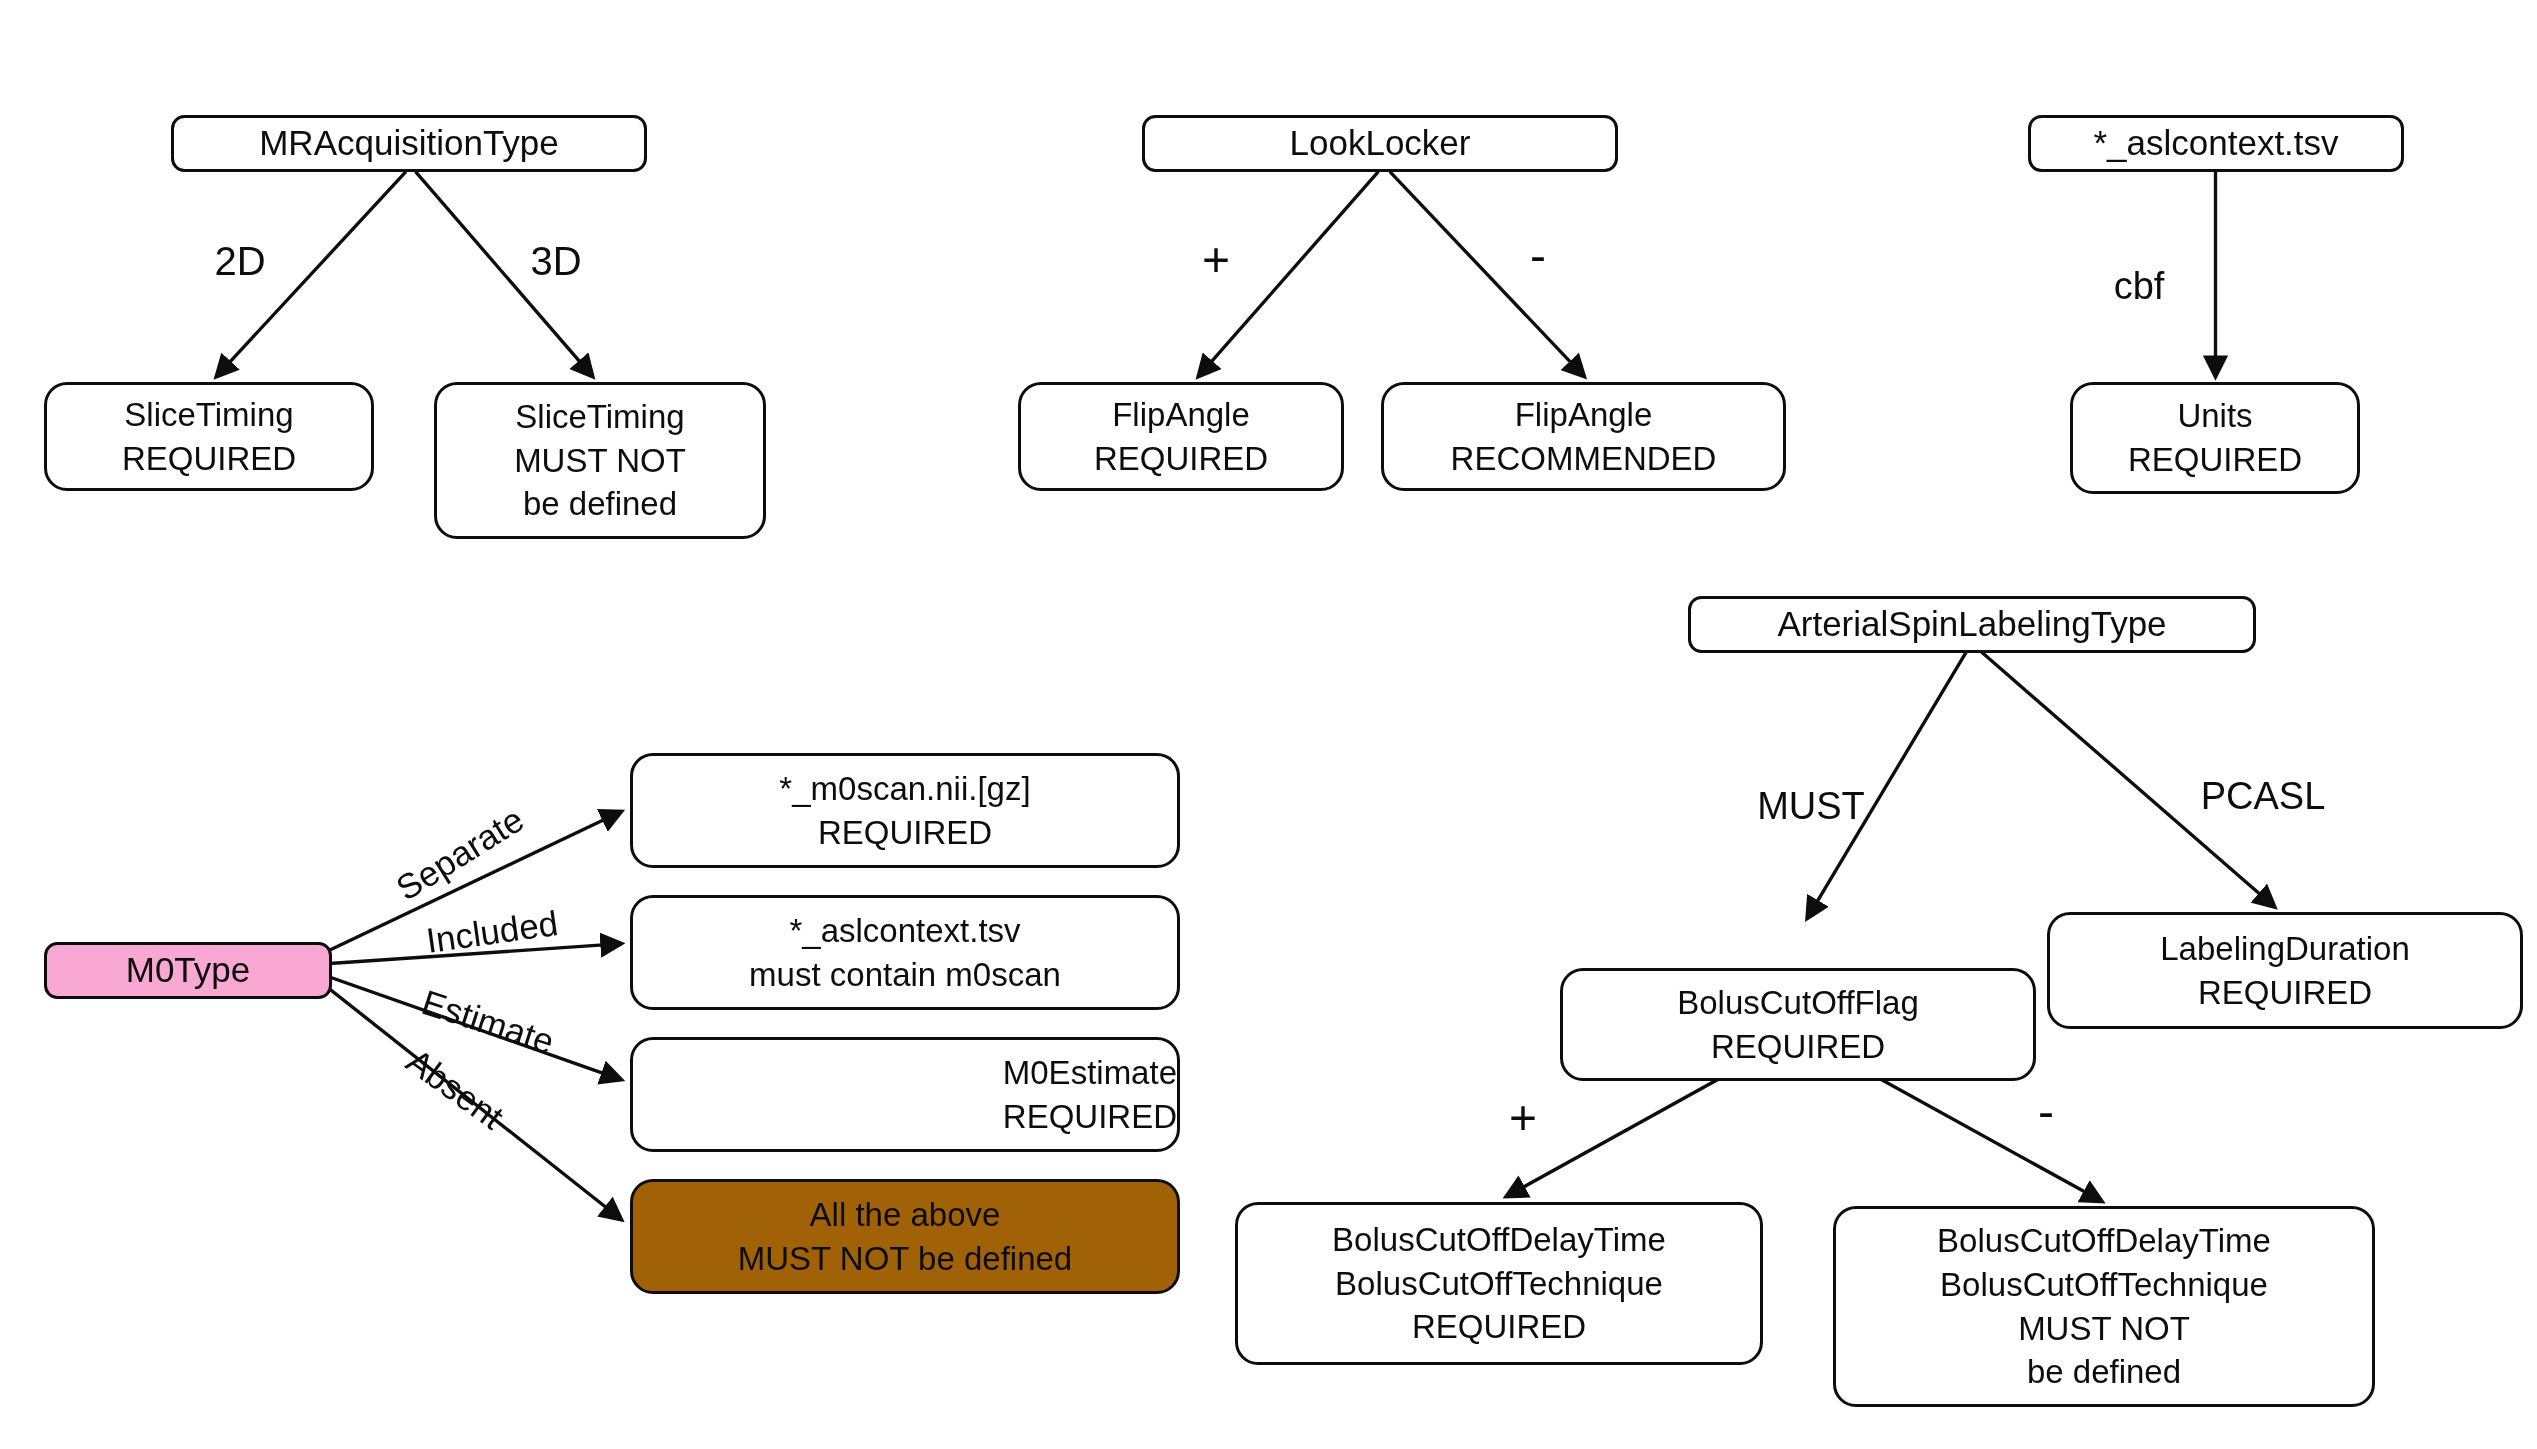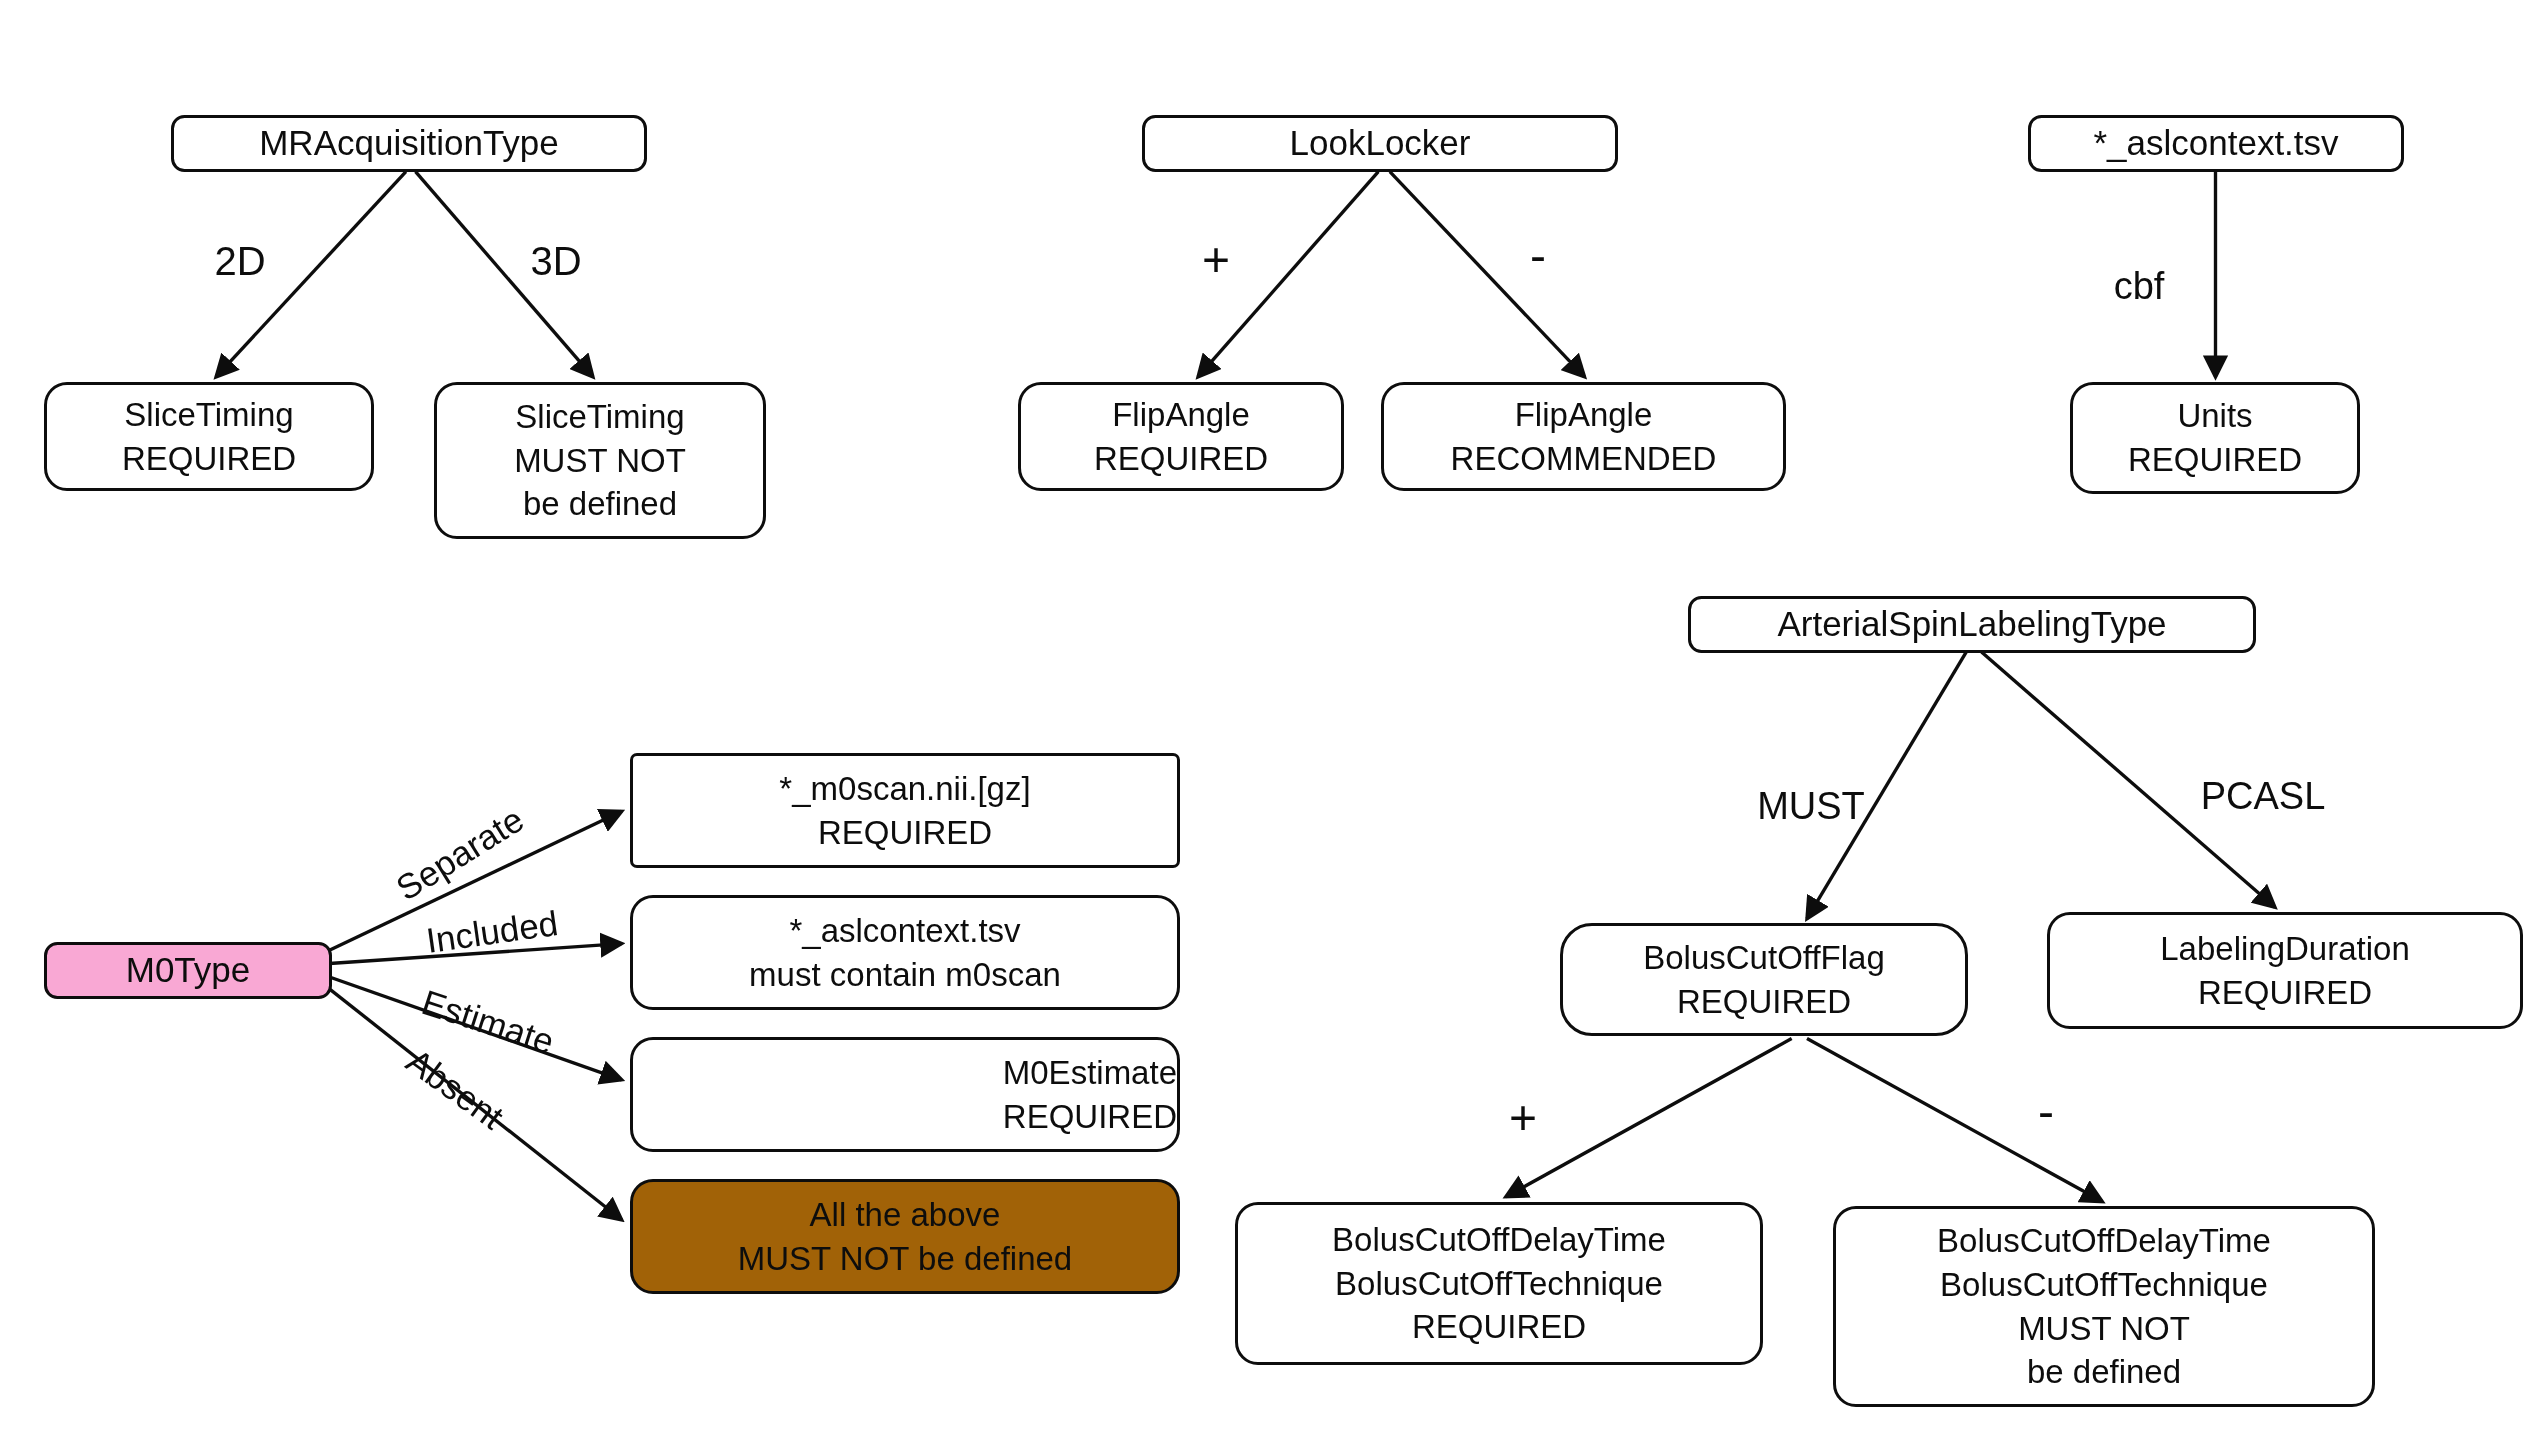--- a/index.html
+++ b/index.html
@@ -115,21 +115,21 @@
     <div>*_aslcontext.tsv</div>
   </div>
   <div class="node" style="left: 2070px; top: 382px; width: 290px; height: 112px; border-color: rgb(13, 13, 13); background: rgb(255, 255, 255);">
     <div>Units</div>
     <div>REQUIRED</div>
   </div>
 
   <div class="node hdr" style="left: 1688px; top: 596px; width: 568px; height: 57px; border-color: rgb(13, 13, 13); background: rgb(255, 255, 255);">
     <div>ArterialSpinLabelingType</div>
   </div>
-  <div class="node" style="left: 1560px; top: 923px; width: 408px; height: 113px; border-color: rgb(13, 13, 13); background: rgb(255, 255, 255); border-radius: 32px;">
+  <div class="node" style="left: 1560px; top: 968px; width: 476px; height: 113px; border-color: rgb(13, 13, 13); background: rgb(255, 255, 255);">
     <div>BolusCutOffFlag</div>
     <div>REQUIRED</div>
   </div>
   <div class="node" style="left: 2047px; top: 912px; width: 476px; height: 117px; border-color: rgb(13, 13, 13); background: rgb(255, 255, 255);">
     <div>LabelingDuration</div>
     <div>REQUIRED</div>
   </div>
   <div class="node" style="left: 1235px; top: 1202px; width: 528px; height: 163px; border-color: rgb(13, 13, 13); background: rgb(255, 255, 255);">
     <div>BolusCutOffDelayTime</div>
     <div>BolusCutOffTechnique</div>
@@ -138,21 +138,21 @@
   <div class="node" style="left: 1833px; top: 1206px; width: 542px; height: 201px; border-color: rgb(13, 13, 13); background: rgb(255, 255, 255);">
     <div>BolusCutOffDelayTime</div>
     <div>BolusCutOffTechnique</div>
     <div>MUST NOT</div>
     <div>be defined</div>
   </div>
 
   <div class="node hdr" style="left: 44px; top: 942px; width: 288px; height: 57px; border-color: rgb(13, 13, 13); background: #f9a8d4;">
     <div>M0Type</div>
   </div>
-  <div class="node" style="left: 630px; top: 753px; width: 550px; height: 115px; border-color: rgb(13, 13, 13); background: rgb(255, 255, 255); border-radius: 7px;">
+  <div class="node" style="left: 630px; top: 753px; width: 550px; height: 115px; border-color: rgb(13, 13, 13); background: rgb(255, 255, 255);">
     <div>*_m0scan.nii.[gz]</div>
     <div>REQUIRED</div>
   </div>
   <div class="node" style="left: 630px; top: 895px; width: 550px; height: 115px; border-color: rgb(13, 13, 13); background: rgb(255, 255, 255);">
     <div>*_aslcontext.tsv</div>
     <div>must contain m0scan</div>
   </div>
   <div class="node" style="left: 630px; top: 1037px; width: 550px; height: 115px; border-color: rgb(13, 13, 13); background: rgb(255, 255, 255); align-items: flex-end;">
     <div>M0Estimate</div>
     <div>REQUIRED</div>

